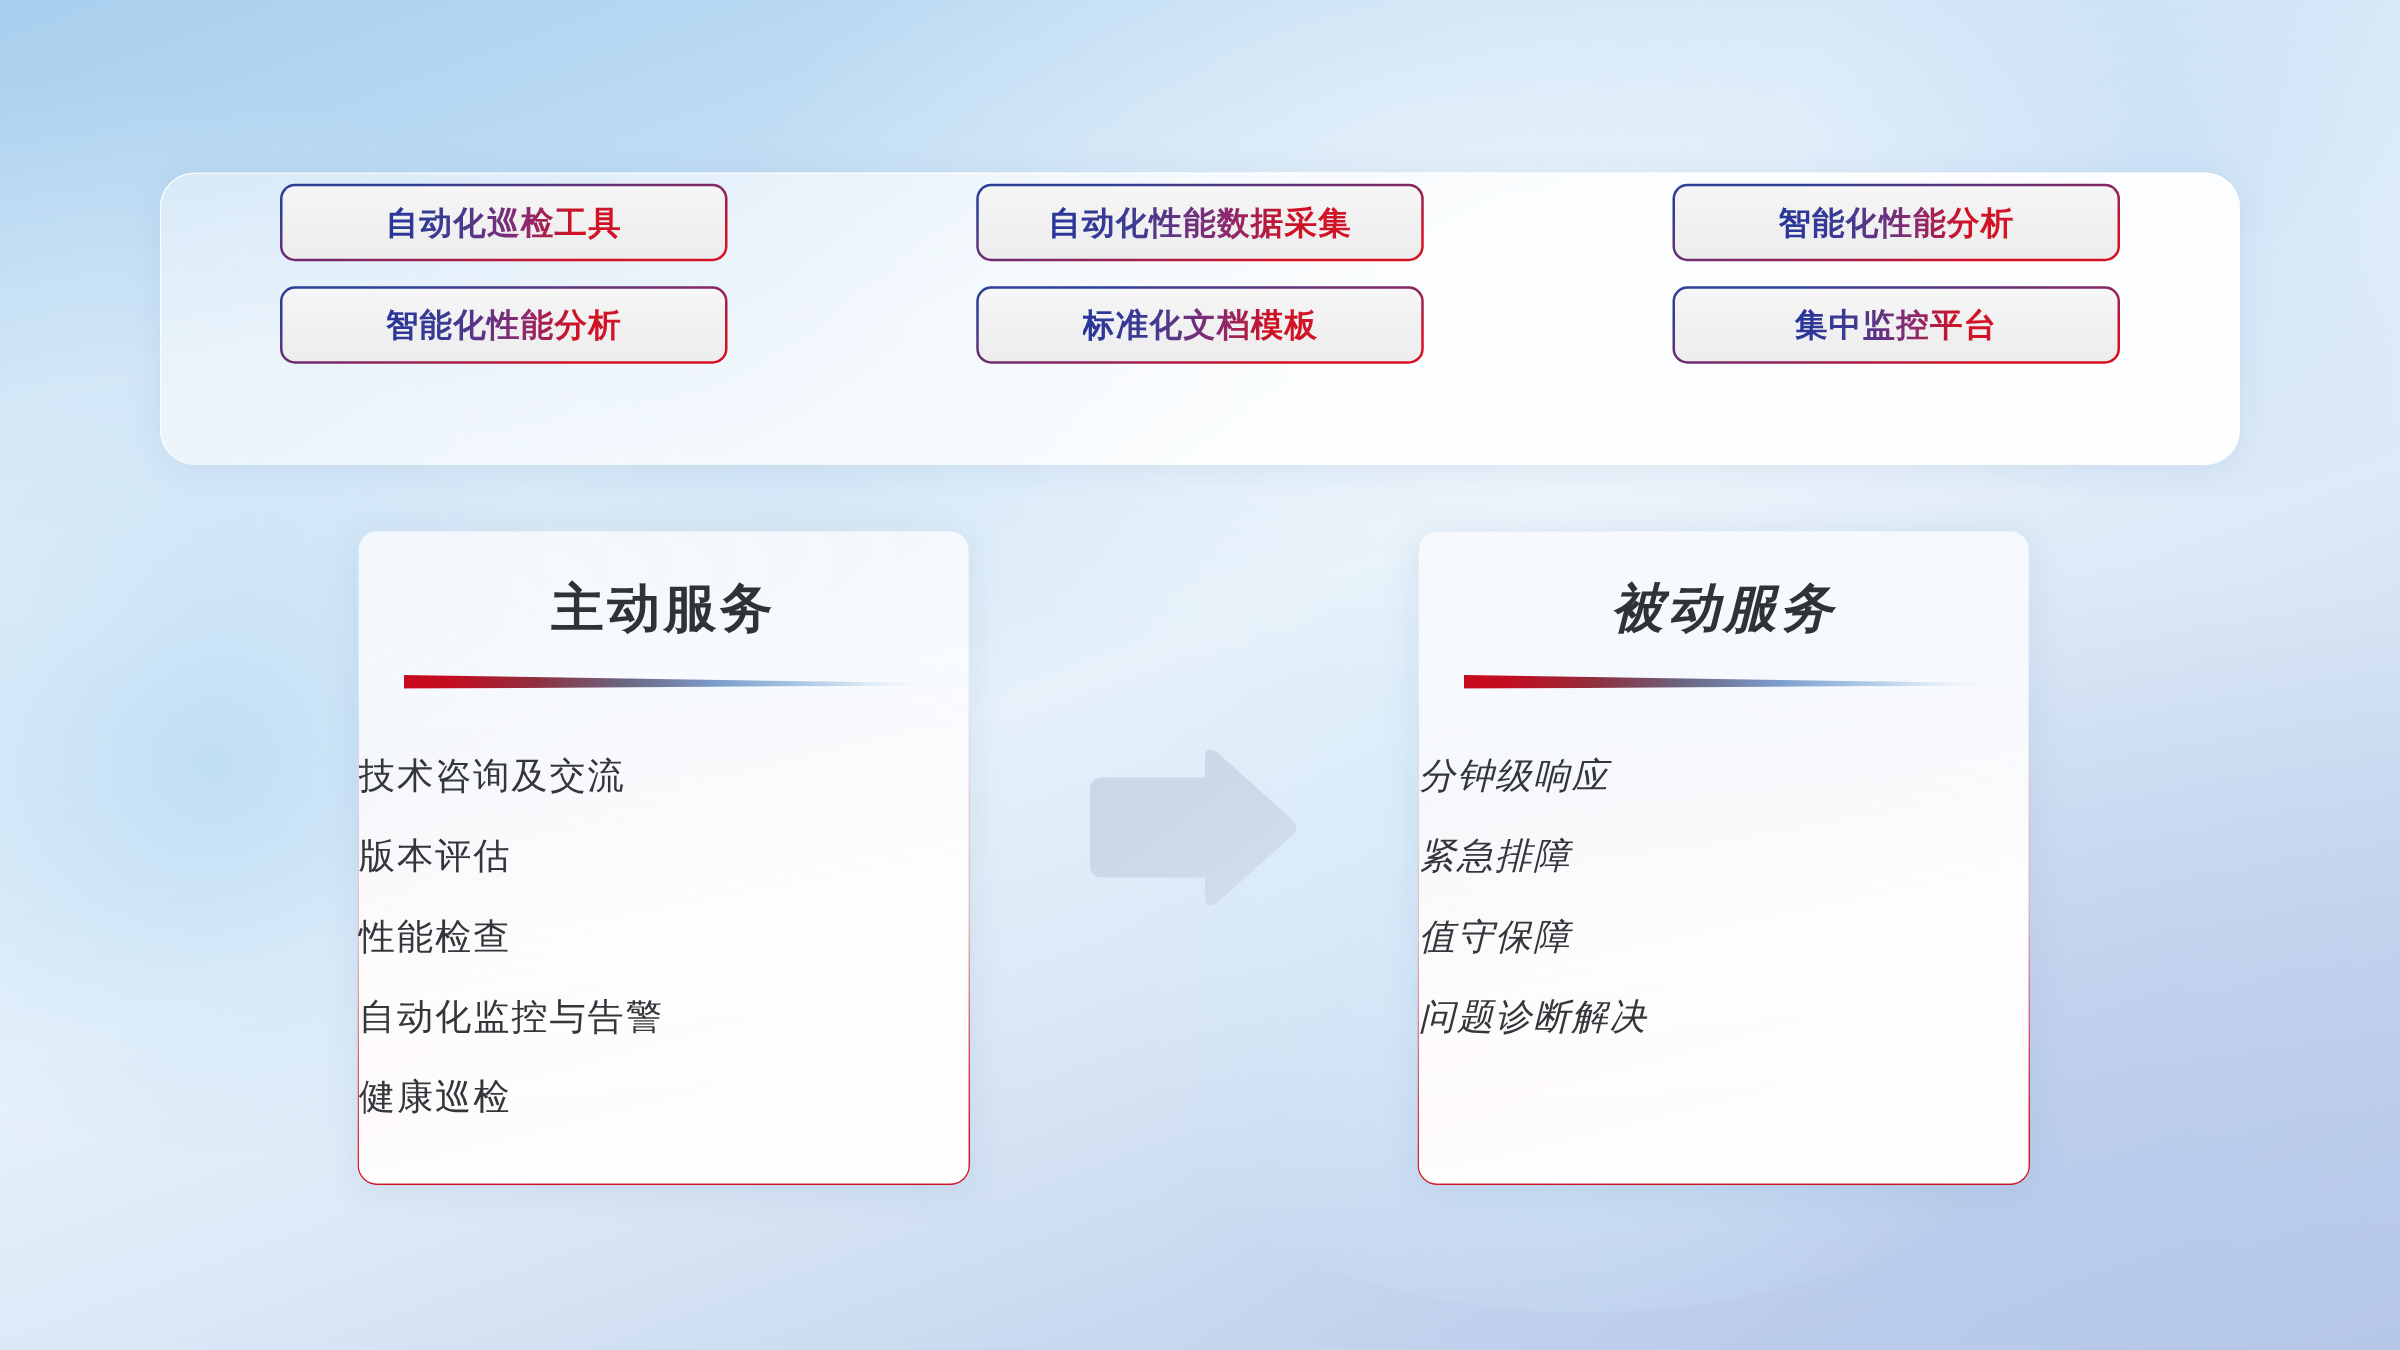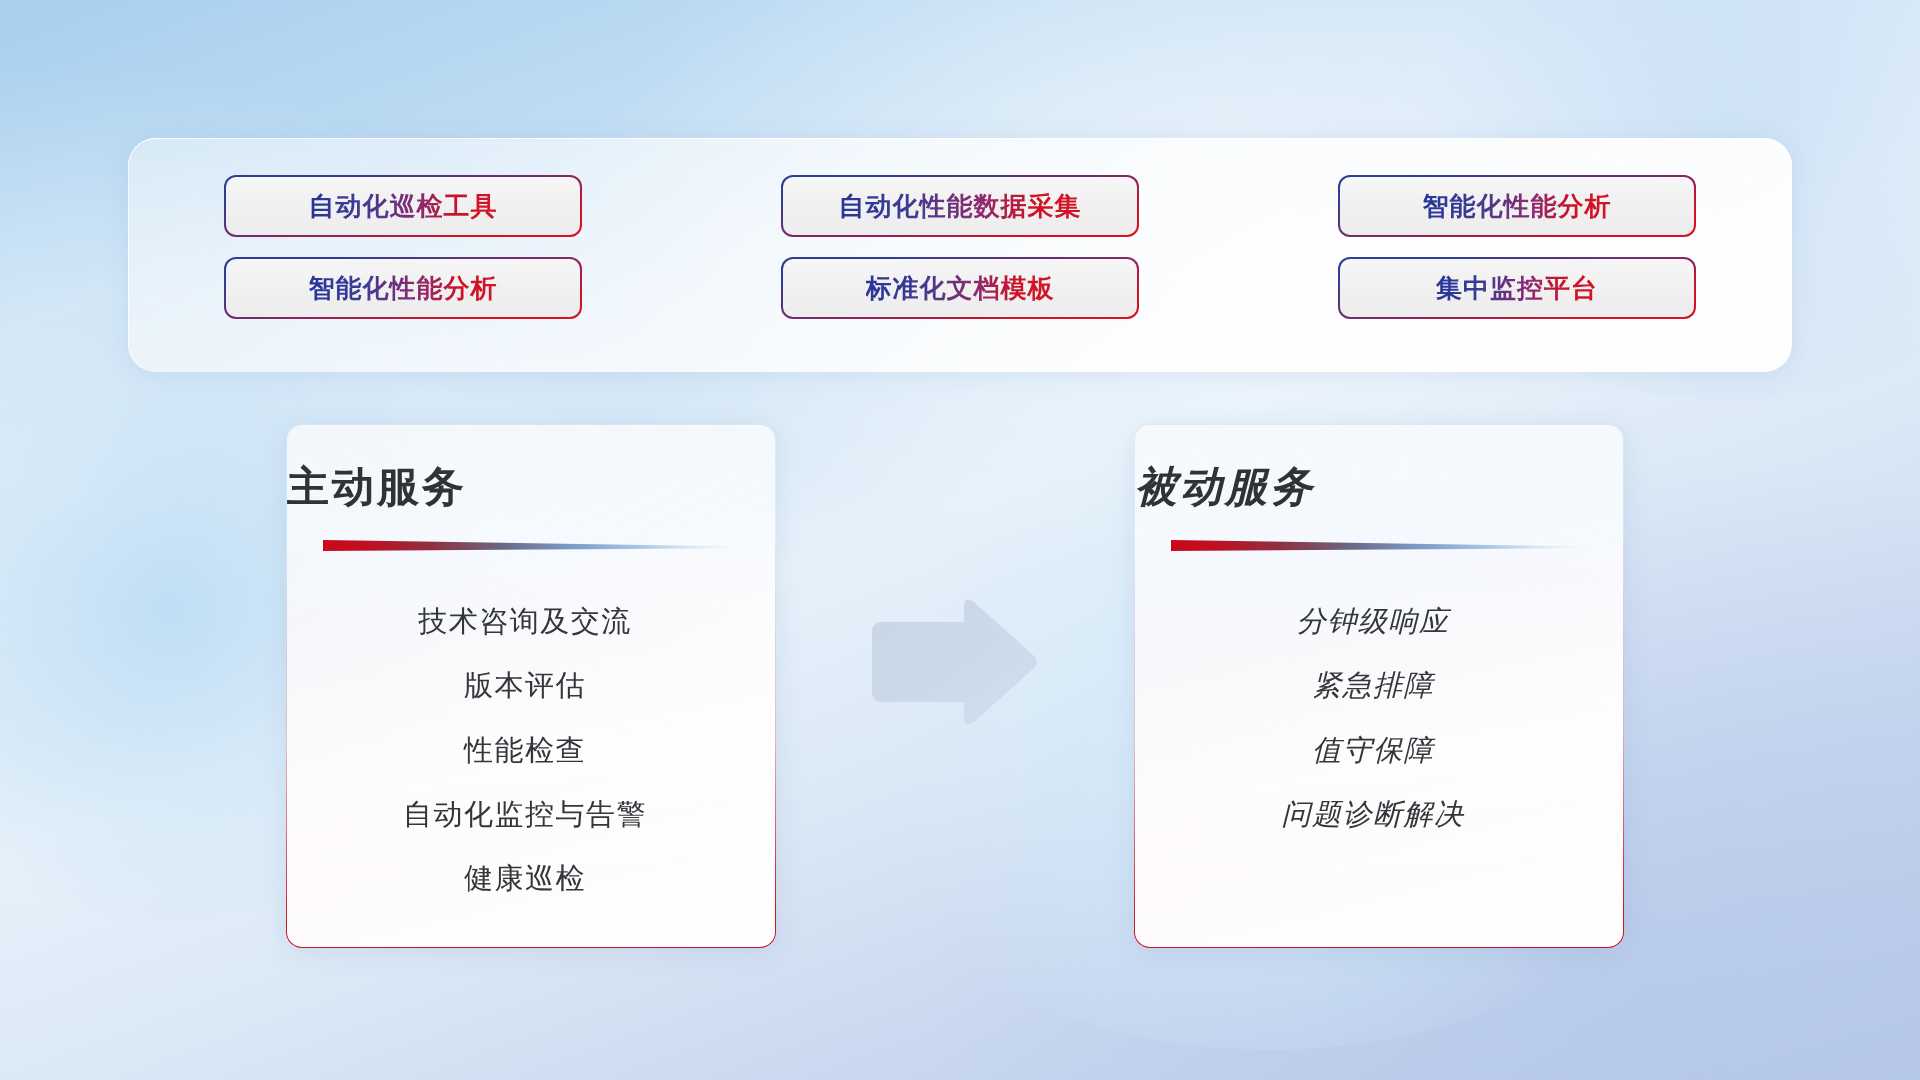--- a/index.html
+++ b/index.html
@@ -60,21 +60,21 @@
     box-shadow:
       0 2px 24px rgba(120,150,190,0.16),
       inset 0 1px 0 rgba(255,255,255,0.95),
       inset 1px 0 0 rgba(255,255,255,0.8);
     backdrop-filter: blur(3px);
   }
 
   #pill-grid {
     position: absolute;
     left: 96px;
-    top: 37px;
+    top: 9px;
     width: 1472px;
     display: grid;
     grid-template-columns: repeat(3, 358px);
     grid-column-gap: 199px;
     grid-row-gap: 20px;
   }
 
   
   .pill {
     position: relative;
@@ -134,20 +134,21 @@
         #d21628 92%,
         #cf1326 100%) border-box;
     box-shadow: 0 4px 26px rgba(110,140,185,0.17);
   }
   #card-active  { left: 286px; }
   #card-passive { left: 1134px; font-style: italic; }
 
   .card-title {
     margin: 0;
     padding-top: 34px;
+    text-align: center;
     font-size: 42px;
     font-weight: 700;
     color: #2f3338;
     letter-spacing: 3px;
   }
 
   .card-divider {
     position: relative;
     width: 416px;
     height: 12px;
@@ -168,21 +169,20 @@
       #a9c6e4 76%,
       rgba(205,222,240,0.55) 90%,
       rgba(205,222,240,0.0) 100%);
     clip-path: polygon(0% 8%, 100% 62%, 100% 78%, 0% 100%);
   }
 
   .card-list {
     list-style: none;
     margin: 0;
     padding: 38px 12px 0 0;
-    text-align: center;
   }
   .card-list li {
     font-size: 29px;
     color: #33373c;
     letter-spacing: 1.5px;
     padding: 14px 0;
     line-height: 1.25;
   }
 
   

